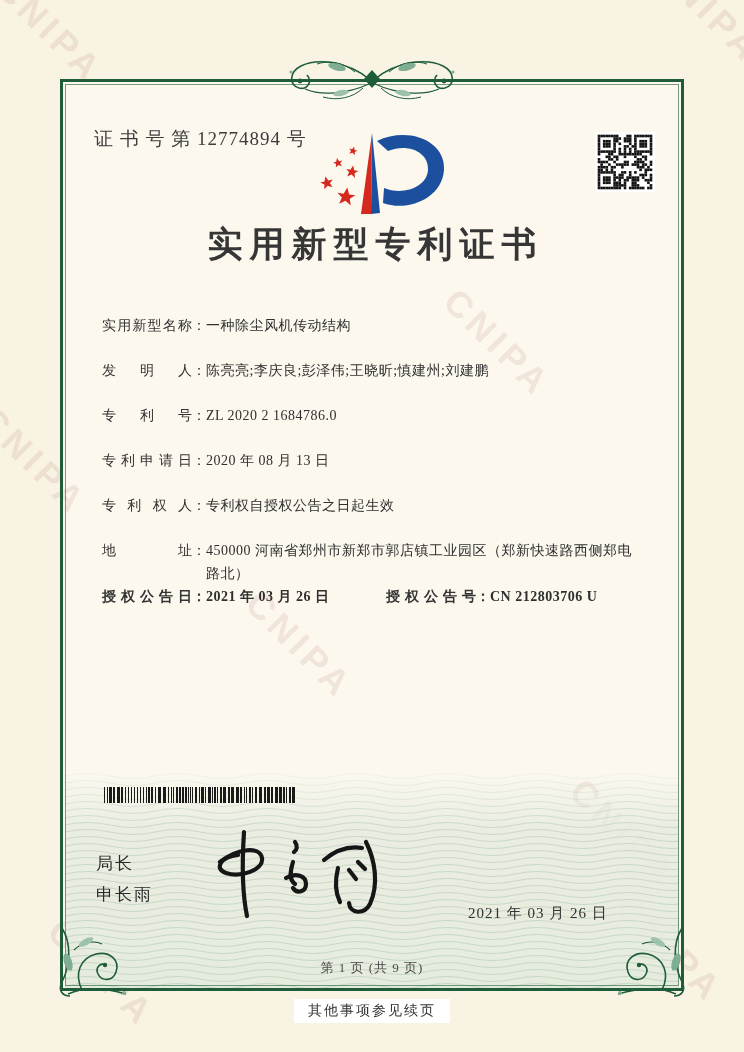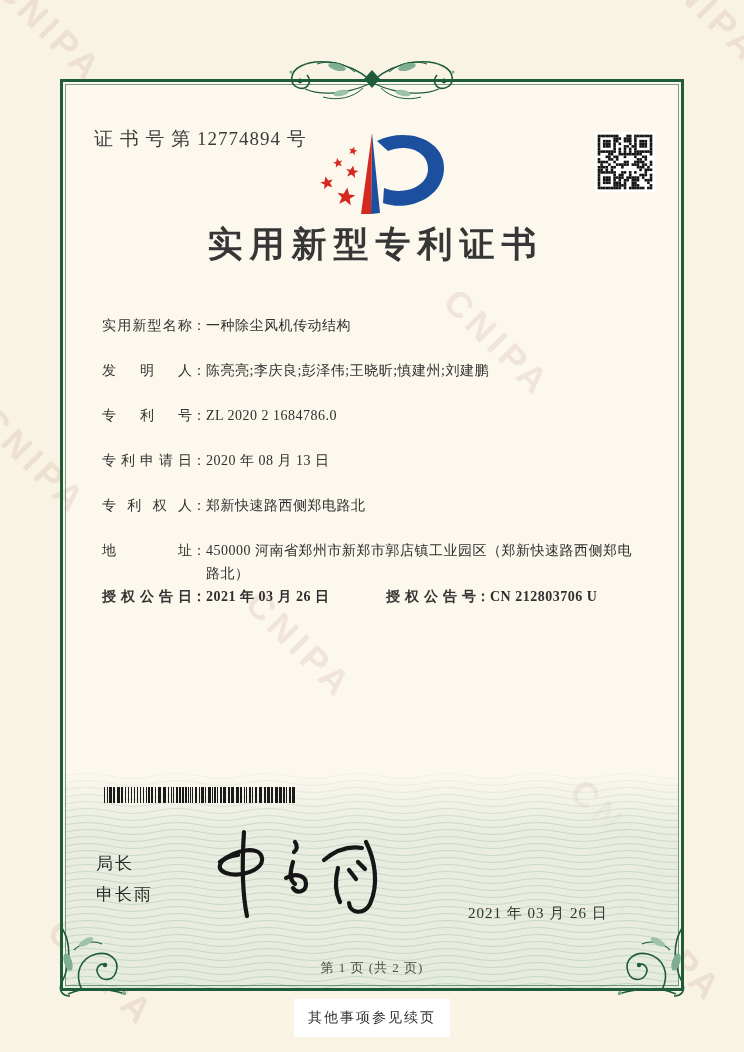--- a/index.html
+++ b/index.html
@@ -47,21 +47,21 @@
   .bodytext p{margin:0;text-indent:2em;letter-spacing:0.4px;}
   .barcode{position:absolute;left:104px;top:787px;width:196px;height:16px;z-index:6;overflow:hidden;}
   .barcode span{position:absolute;top:0;bottom:0;background:#1a1a1a;}
   .officer{position:absolute;left:96px;top:848px;z-index:6;font-family:"Liberation Sans",sans-serif;
            font-size:17px;letter-spacing:2px;color:#2b2b2b;line-height:31px;}
   .sig{position:absolute;left:198px;top:822px;z-index:6;}
   .grant-date{position:absolute;left:468px;top:904px;z-index:6;font-size:15px;letter-spacing:1px;color:#333;}
   .page-num{position:absolute;left:0;top:959px;width:744px;text-align:center;z-index:6;
             font-size:13px;letter-spacing:1px;color:#4a4a4a;}
   .note{position:absolute;left:50%;top:999px;transform:translateX(-50%);z-index:6;background:#ffffff;
-        padding:10px 14px;font-size:14px;letter-spacing:2px;color:#333;}
+        padding:3px 14px;font-size:14px;letter-spacing:2px;color:#333;}
 </style>
 </head>
 <body style="--frame-green: #1e5c3a; --logo-red: #d5281e; --logo-blue: #1c4f9d; --band-green: #e7ece0;">
 
 <div class="page">
 
   <div class="sheet"></div>
 
   <span class="wm" style="left:-18px;top:8px;">CNIPA</span>
   <span class="wm" style="left:640px;top:-12px;">CNIPA</span>
@@ -430,21 +430,21 @@
     <div class="frow">
       <span class="flabel">发明人</span><span class="fcolon">：</span><span class="fvalue">陈亮亮;李庆良;彭泽伟;王晓昕;慎建州;刘建鹏</span>
     </div>
     <div class="frow">
       <span class="flabel">专利号</span><span class="fcolon">：</span><span class="fvalue">ZL 2020 2 1684786.0</span>
     </div>
     <div class="frow">
       <span class="flabel">专利申请日</span><span class="fcolon">：</span><span class="fvalue">2020 年 08 月 13 日</span>
     </div>
     <div class="frow">
-      <span class="flabel">专利权人</span><span class="fcolon">：</span><span class="fvalue">郑新快速路西侧郑电路北</span>
+      <span class="flabel">专利权人</span><span class="fcolon">：</span><span class="fvalue">专利权自授权公告之日起生效</span>
     </div>
     <div class="frow addr">
       <span class="flabel">地址</span><span class="fcolon">：</span><span class="fvalue wrap">450000 河南省郑州市新郑市郭店镇工业园区（郑新快速路西侧郑电路北）</span>
     </div>
     <div class="frow grantrow">
       <span class="flabel">授权公告日</span><span class="fcolon">：</span><span class="fvalue">2021 年 03 月 26 日</span>
       <span class="grant2">
         <span class="flabel">授权公告号</span><span class="fcolon">：</span><span class="fvalue">CN 212803706 U</span>
       </span>
     </div>
@@ -525,16 +525,16 @@
       <path d="M88,56 C98,50 108,54 108,62 C108,70 99,72 95,66"></path>
       <path d="M126,38 C138,28 152,24 164,26"></path>
       <path d="M168,20 C177,38 181,62 172,82 C166,93 152,92 151,81"></path>
       <path d="M140,46 C137,58 137,70 142,80"></path>
       <path d="M151,48 l7,9"></path>
       <path d="M160,40 l7,7"></path>
     </g>
   </svg>
 
   <div class="grant-date">2021 年 03 月 26 日</div>
-  <div class="page-num">第 1 页 (共 2 页)</div>
+  <div class="page-num">第 1 页 (共 9 页)</div>
   <div class="note">其他事项参见续页</div>
 
 </div>
 
 </body></html>

